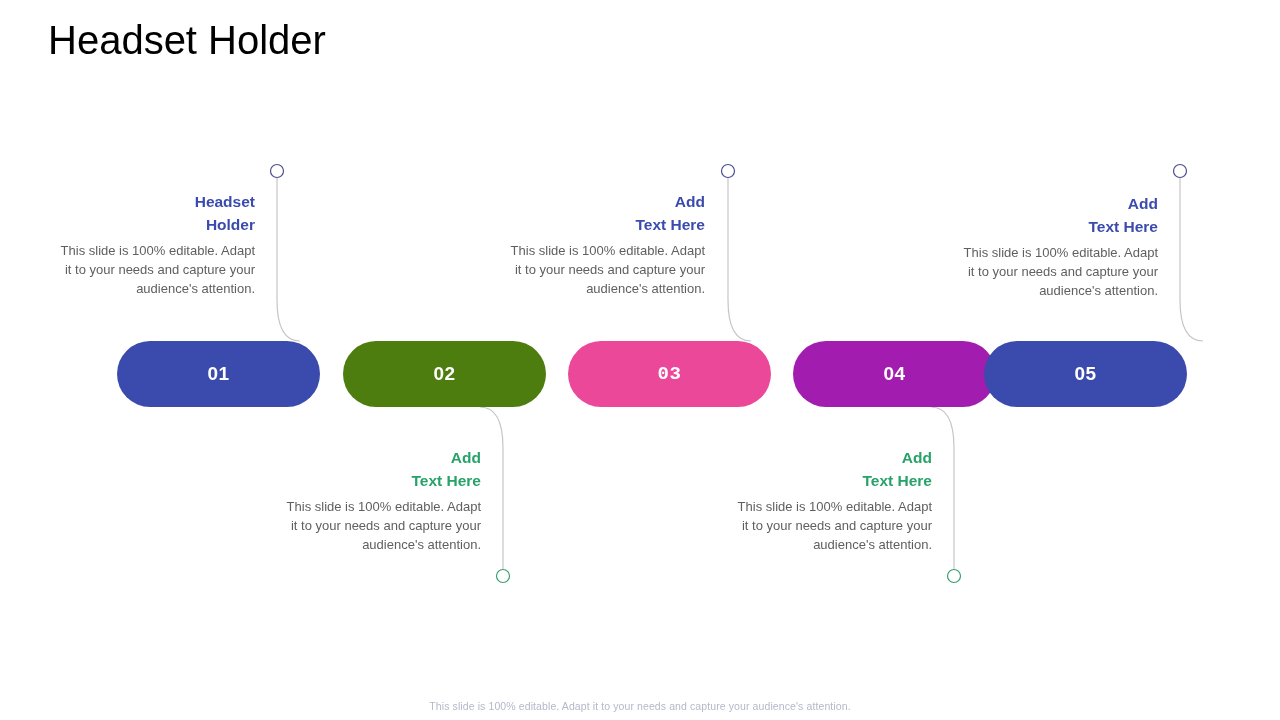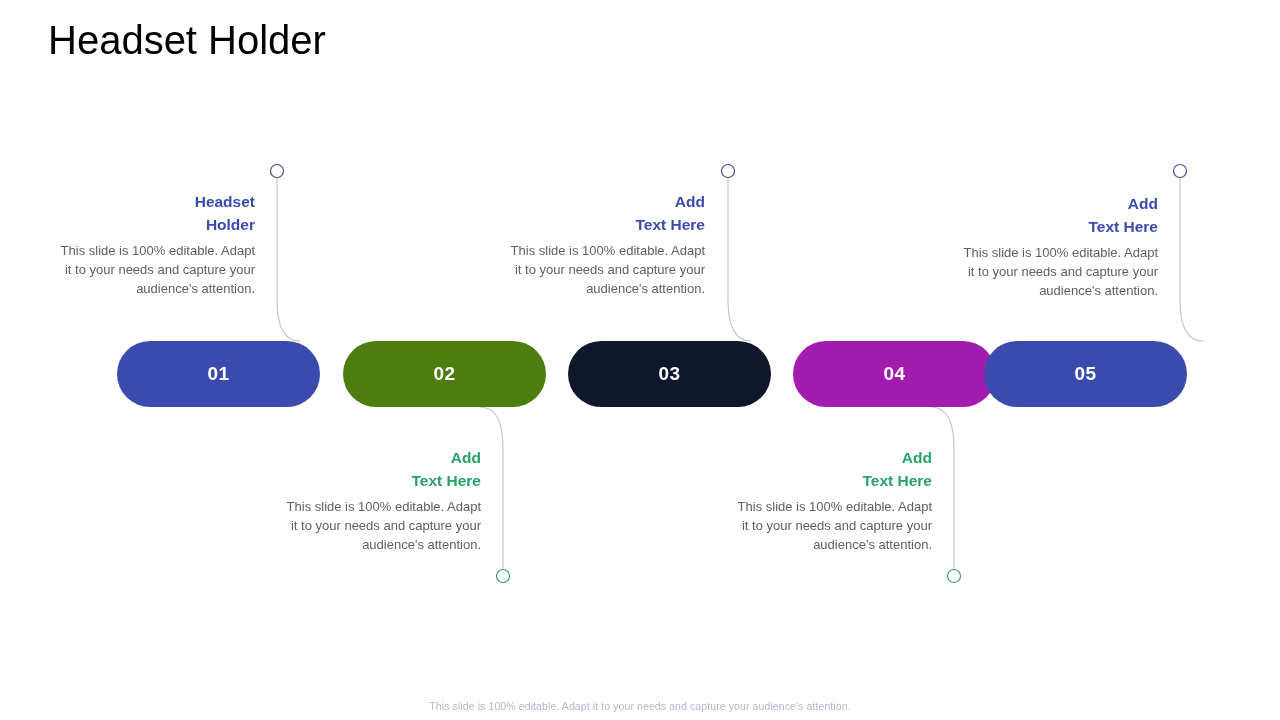--- a/index.html
+++ b/index.html
@@ -154,21 +154,21 @@
     </div>
 
     <div class="pill" style="left:117px; top:341px; width:203px; background:#3b4bad;">
       <span class="pill-label">01</span>
     </div>
 
     <div class="pill" style="left:343px; top:341px; width:203px; background:#4d7c0f;">
       <span class="pill-label">02</span>
     </div>
 
-    <div class="pill" style="left:568px; top:341px; width:203px; background:#0f172a;">
+    <div class="pill" style="left:568px; top:341px; width:203px; background:#ec4899;font-family:Liberation Mono, monospace;">
       <span class="pill-label">03</span>
     </div>
 
     <div class="pill" style="left:793px; top:341px; width:203px; background:#a21caf;">
       <span class="pill-label">04</span>
     </div>
 
     <div class="pill" style="left:984px; top:341px; width:203px; background:#3b4bad;">
       <span class="pill-label">05</span>
     </div>

